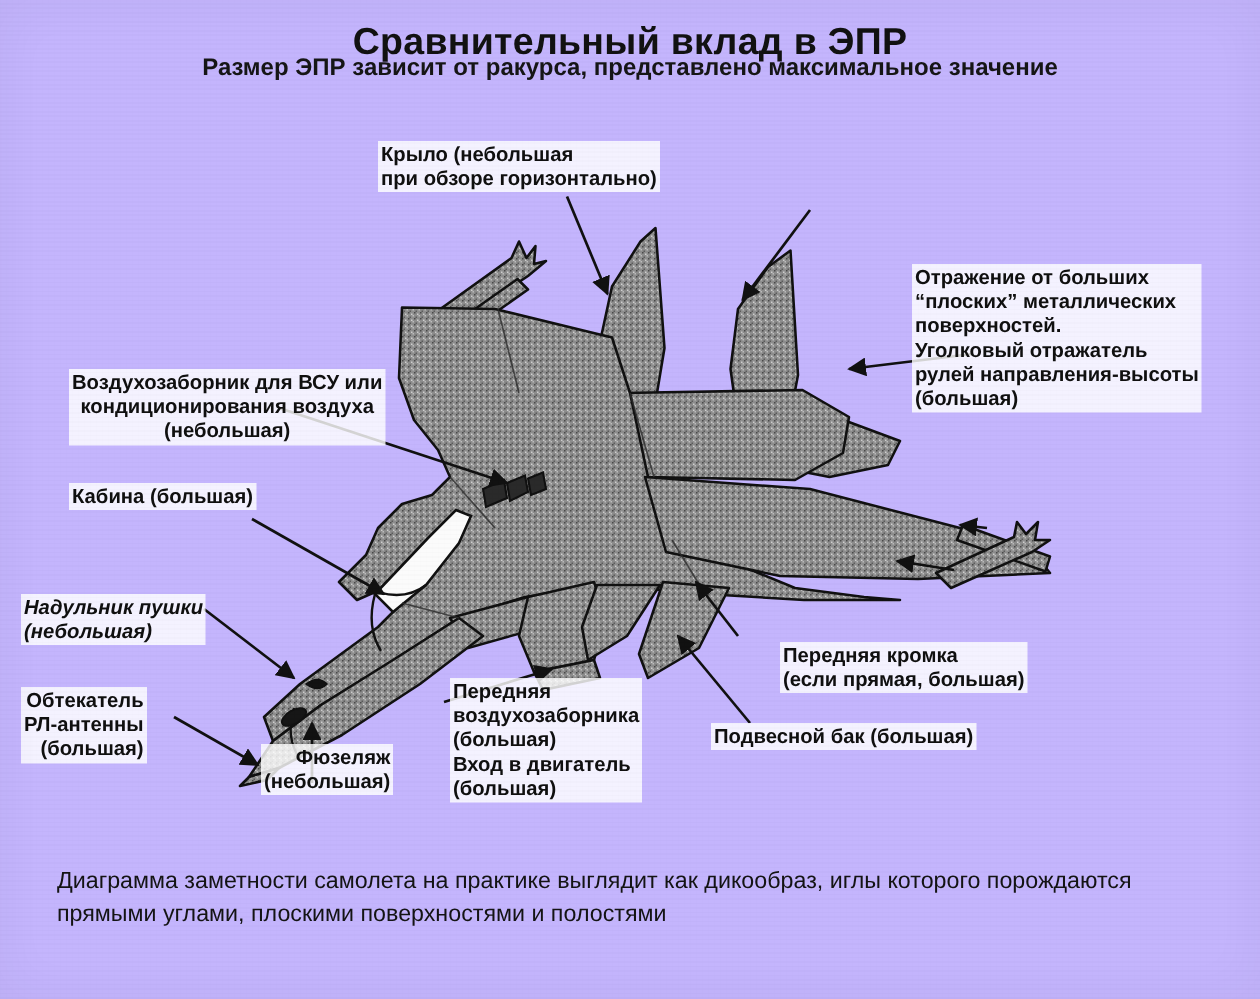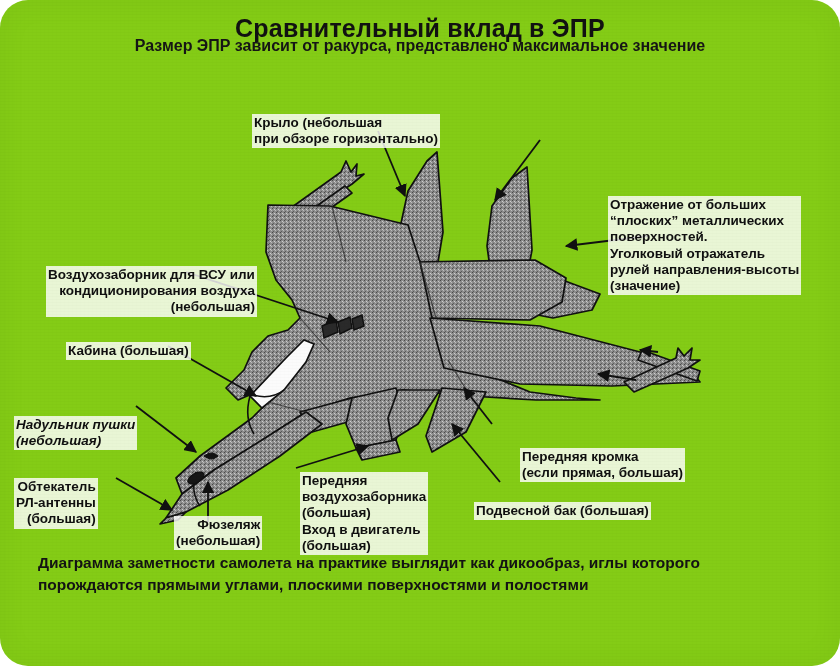--- a/index.html
+++ b/index.html
@@ -9,23 +9,22 @@
     background: #ffffff;
   }
   body {
     font-family: "Liberation Sans", sans-serif;
     -webkit-font-smoothing: antialiased;
   }
   #page {
     position: relative;
     width: 840px;
     height: 666px;
-    background: #84cc16;
+    background: #c4b5fd;
     overflow: hidden;
-    border-radius: 28px;
   }
 
   
   #paper-noise {
     position: absolute;
     inset: 0;
     pointer-events: none;
     opacity: .35;
     background-image:
       repeating-linear-gradient(0deg, rgba(0,0,0,.035) 0 1px, rgba(0,0,0,0) 1px 3px),
@@ -56,38 +55,37 @@
     top: 37px;
     text-align: center;
     font-size: 16px;
     font-weight: bold;
     color: #161616;
   }
   .footer-note {
     position: absolute;
     left: 38px;
     right: 38px;
-    top: 552px;
+    top: 577px;
     font-size: 15.5px;
-    font-weight: bold;
+    font-weight: normal;
     line-height: 1.45;
     color: #141414;
   }
 
   
   .callout {
     position: absolute;
     font-size: 13.5px;
     font-weight: bold;
     line-height: 1.20;
     color: #101010;
     white-space: pre-line;
     background: rgba(255,255,255,.82);
     padding: 1px 2px;
-    margin-top: 20px;
   }
 
   
   #aircraft-layer, #leader-layer {
     position: absolute;
     inset: 0;
     width: 840px;
     height: 666px;
   }
   #leader-layer { pointer-events: none; }
@@ -234,27 +232,27 @@
 
   <div class="callout" style="left:252px; top:94px;  text-align:left;">Крыло (небольшая
 при обзоре горизонтально)</div>
 
 
   <div class="callout" style="left:608px; top:176px; text-align:left;">Отражение от больших
 “плоских” металлических
 поверхностей.
 Уголковый отражатель
 рулей направления-высоты
-(значение)</div>
-
-  <div class="callout" style="left:46px;  top:246px; text-align:right;">Воздухозаборник для ВСУ или
+(большая)</div>
+
+  <div class="callout" style="left:46px;  top:246px; text-align:center;">Воздухозаборник для ВСУ или
 кондиционирования воздуха
 (небольшая)</div>
 
-  <div class="callout" style="left:66px;  top:322px; text-align:center;">Кабина (большая)</div>
+  <div class="callout" style="left:46px;  top:322px; text-align:center;">Кабина (большая)</div>
 
   <div class="callout" style="left:14px;  top:396px; text-align:left;font-style:italic;">Надульник пушки
 (небольшая)</div>
 
   <div class="callout" style="left:14px;  top:458px; text-align:right;">Обтекатель
 РЛ-антенны
 (большая)</div>
 
   <div class="callout" style="left:174px; top:496px; text-align:right;">Фюзеляж
 (небольшая)</div>

